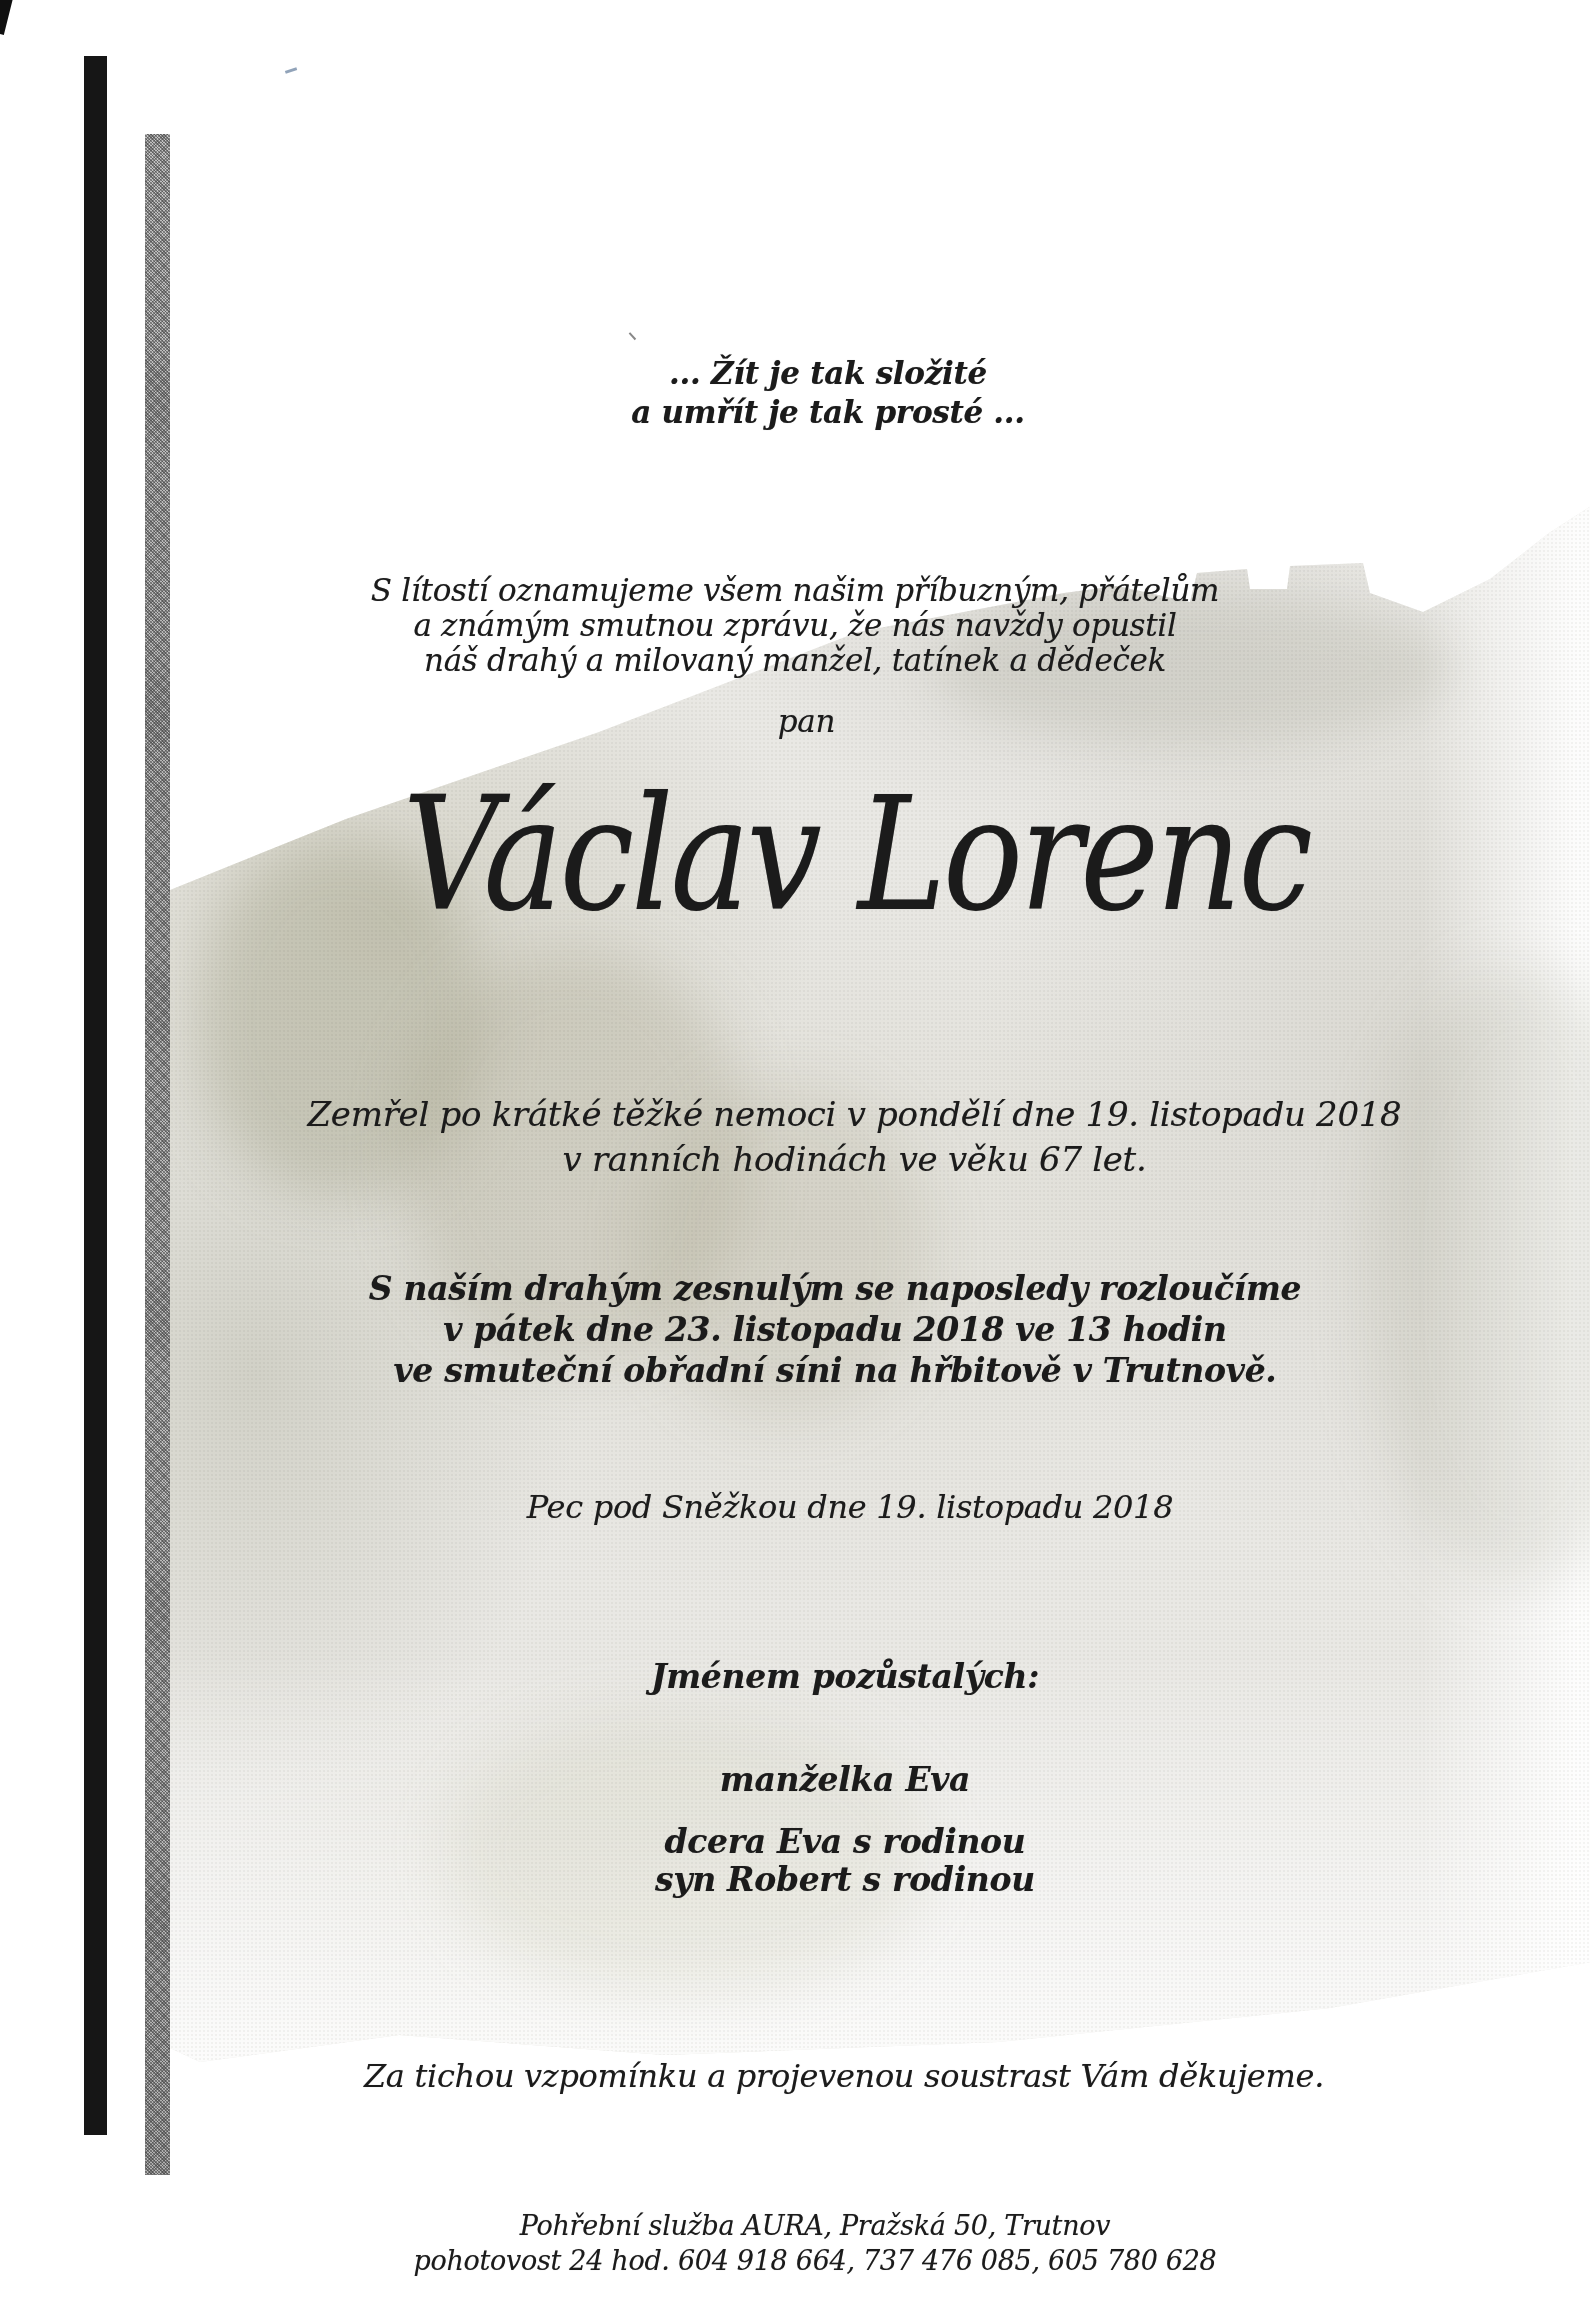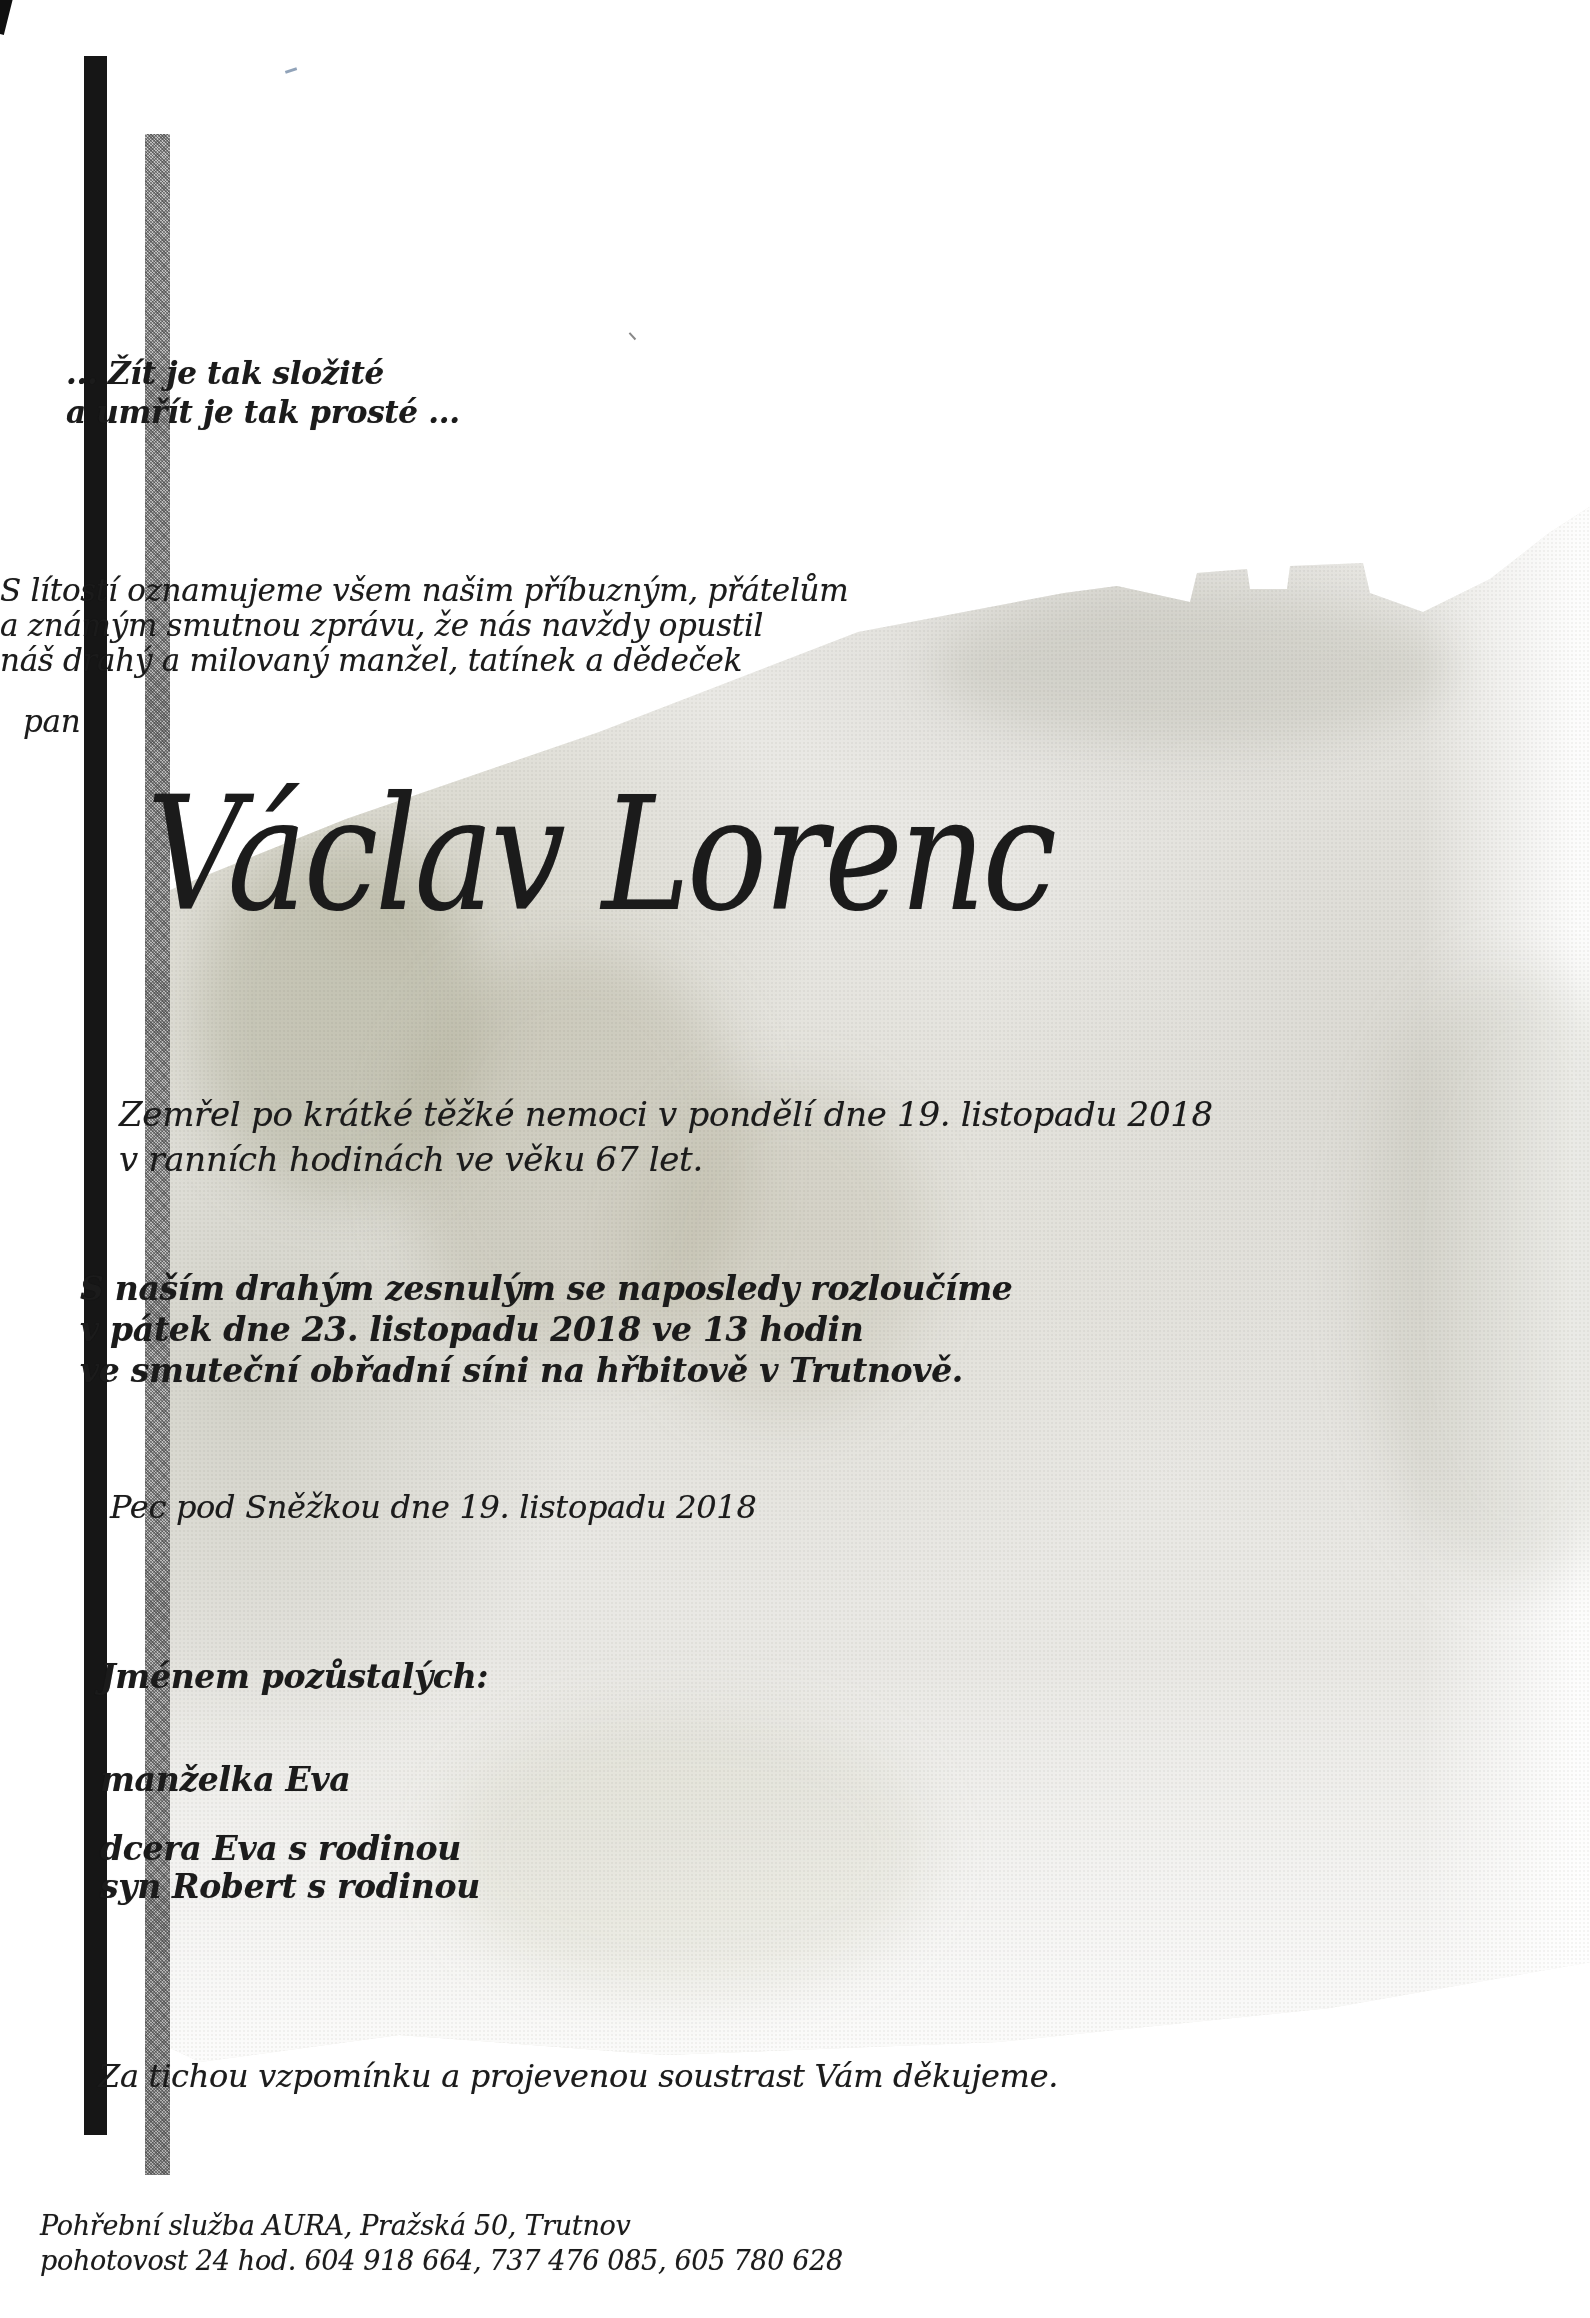--- a/index.html
+++ b/index.html
@@ -50,34 +50,34 @@
       repeating-linear-gradient(45deg, rgba(55,55,55,.55) 0 1.1px, rgba(255,255,255,0) 1.1px 2.3px),
       repeating-linear-gradient(-45deg, rgba(55,55,55,.35) 0 1.1px, rgba(235,235,235,.25) 1.1px 2.3px),
       linear-gradient(to bottom,#b4b4b4,#a6a6a6 30%,#b0b0b0 62%,#9d9d9d);}
   .corner-mark{position:absolute;left:-4px;top:-6.6px;width:13.3px;height:41px;background:#101010;
                transform:rotate(14deg);}
   .speck-a{position:absolute;left:285px;top:69px;width:12px;height:2.7px;background:#7e93ad;
            transform:rotate(-18deg);opacity:.85;}
   .speck-b{position:absolute;left:628px;top:335px;width:8.6px;height:2px;background:#555;
            transform:rotate(48deg);opacity:.7;}
   
-  .tb{position:absolute;left:0;right:0;font-style:italic;
+  .tb{position:absolute;left:0;right:0;text-align:center;font-style:italic;
       text-shadow:0 0 0.7px rgba(10,10,10,.4);letter-spacing:-0.3px;z-index:5;}
   .quote    {top:354px; padding-left:66px;font-size:31px;line-height:39px;font-weight:bold;}
   .announce {top:573px; font-size:31px;line-height:35px;}
   .honorific{top:703px;padding-left:23px; font-size:31px;}
   .name-row {top:778px;padding-left:123px;}
   .name     {display:inline-block;font-size:140px;line-height:153px;font-style:italic;
              letter-spacing:-3.3px;transform:scale(.95,1.12);transform-origin:50% 50%;}
   .death    {top:1092px;padding-left:119px;font-size:34px;line-height:45px;}
   .farewell {top:1268px;padding-left:80px;font-size:33px;line-height:41px;font-weight:bold;}
   .placedate{top:1488px;padding-left:110px;font-size:32px;}
   .surv-head{top:1657px;padding-left:100px;font-size:33px;font-weight:bold;}
   .surv-1   {top:1760px;padding-left:100px;font-size:33px;font-weight:bold;}
-  .surv-2   {top:1823px;padding-left:100px;font-size:33px;line-height:38px;font-weight:bold;margin-top:7px;}
+  .surv-2   {top:1823px;padding-left:100px;font-size:33px;line-height:38px;font-weight:bold;}
   .thanks   {top:2057px;padding-left:98px;font-size:32px;}
   .footer   {top:2208px;padding-left:40px;font-size:27px;line-height:35px;}
 </style>
 </head>
 <body>
 
 <div class="sheet">
 
   <div class="photo">
     <div class="blob b1"></div>

